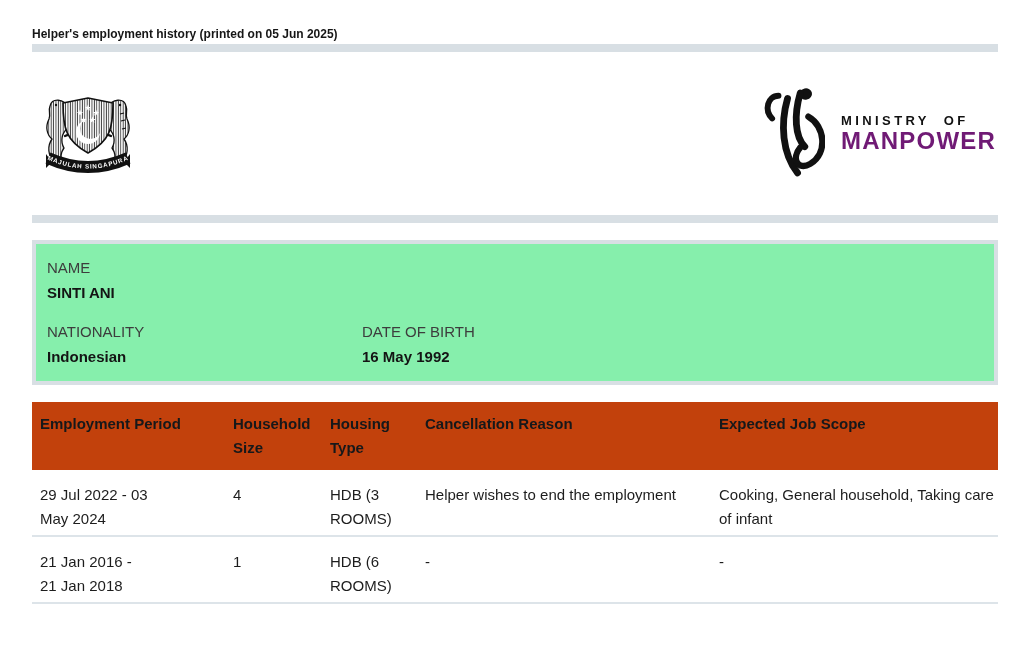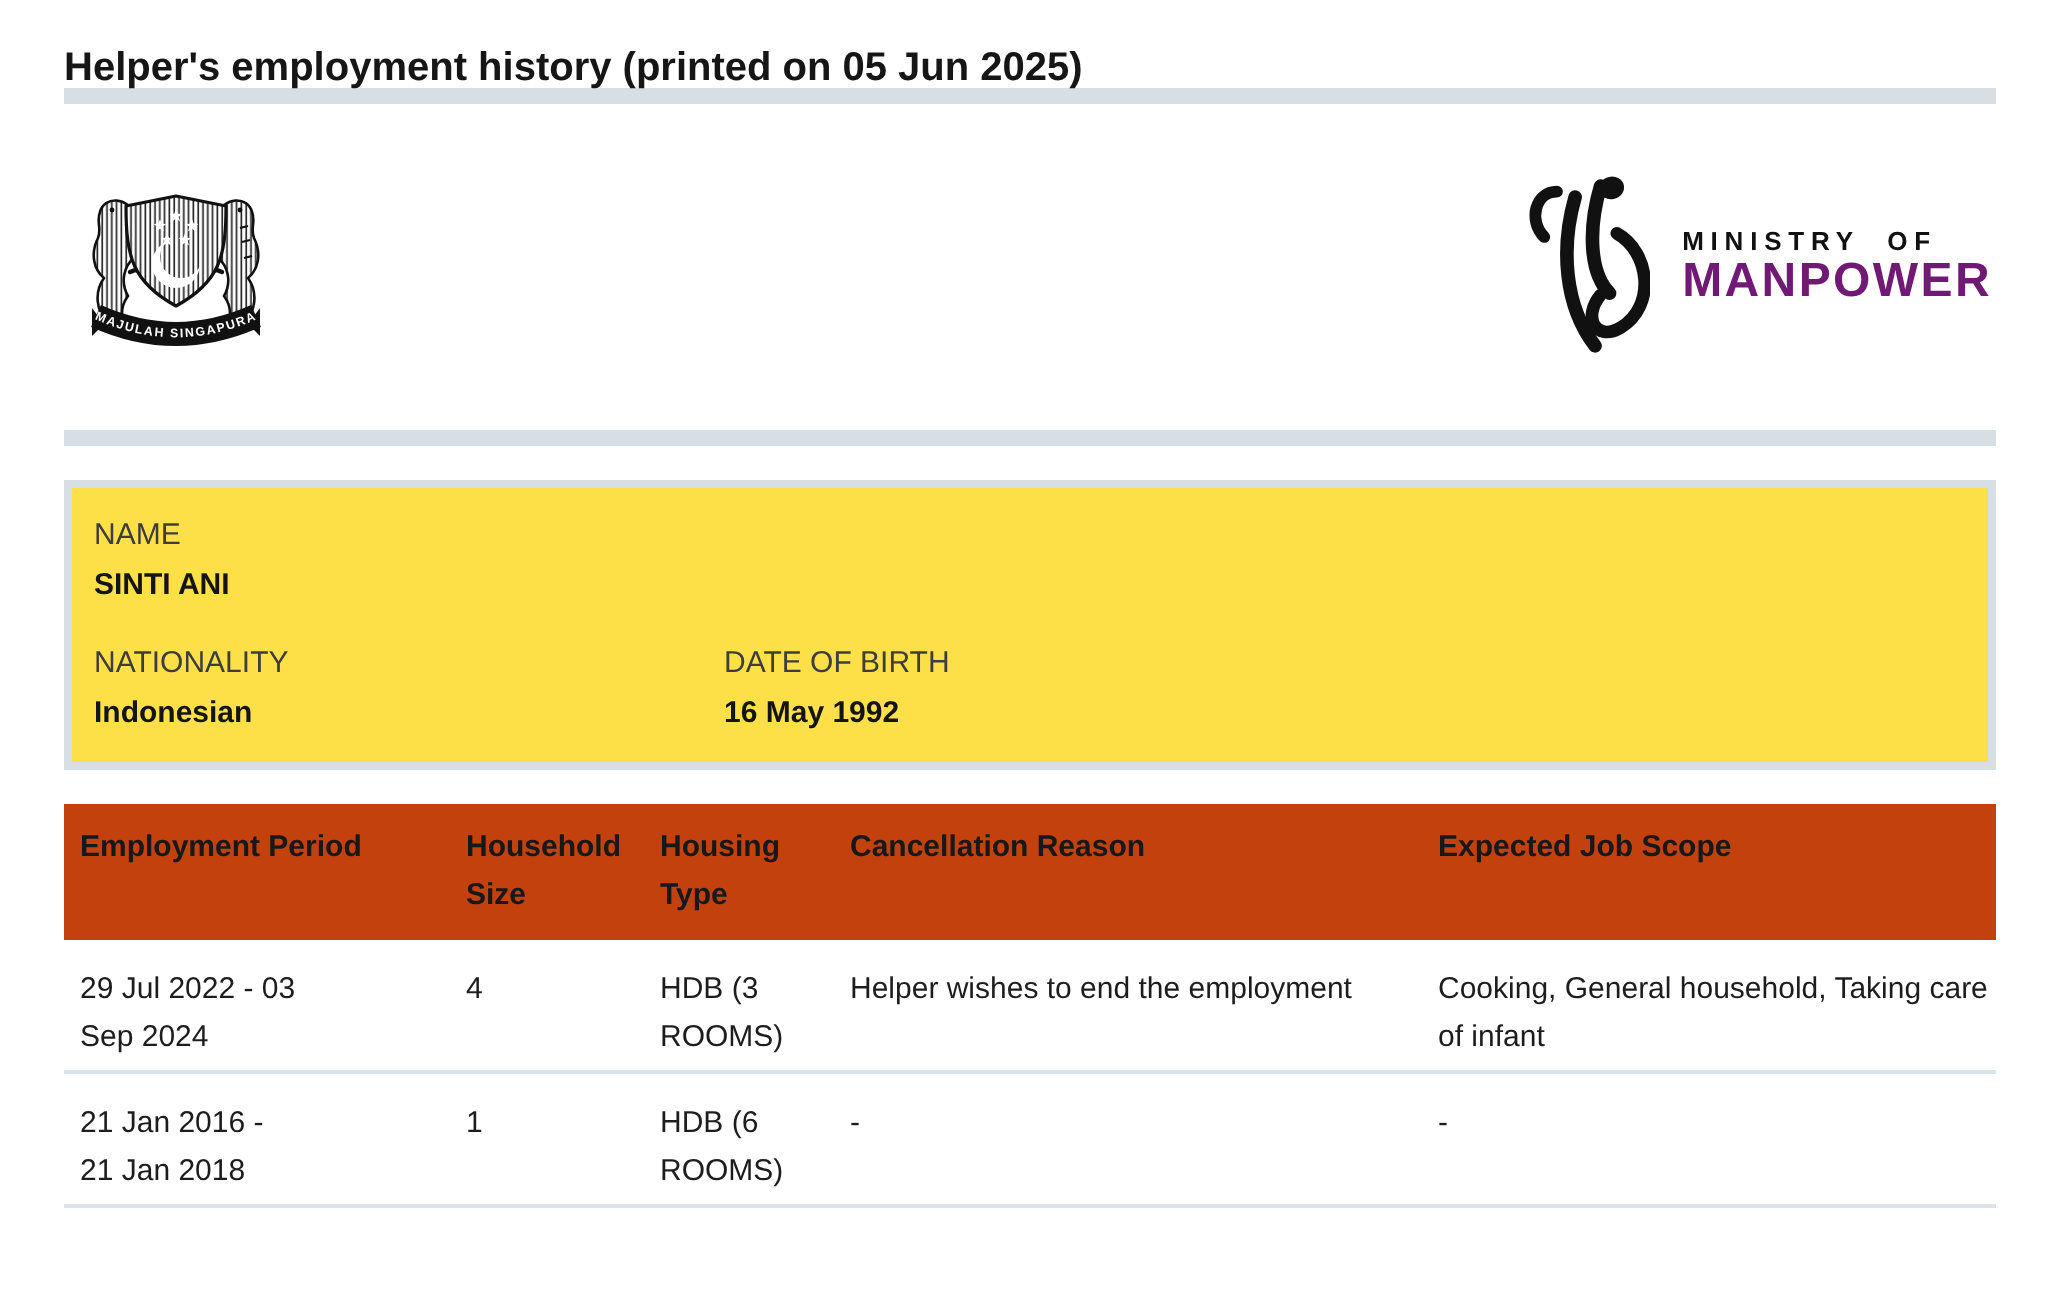--- a/index.html
+++ b/index.html
@@ -7,21 +7,21 @@
     width: 1025px; height: 647px;
     background: #ffffff;
     font-family: "Liberation Sans", sans-serif;
     color: #1a1a1a;
     overflow: hidden;
   }
   .content { margin-left: 32px; width: 966px; }
 
   .doc-title {
     margin-top: 24px;
-    font-size: 20px;
+    font-size: 12px;
     font-weight: bold;
     line-height: 20px;
     color: #161616;
   }
   .accent-bar { height: 8px; background: #d8dfe4; }
 
   .header-row {
     margin-top: 32px;
     height: 98px;
     display: flex;
@@ -38,21 +38,21 @@
   .mom-line2 {
     font-size: 24px; font-weight: bold; letter-spacing: 1.2px;
     color: #701a75; line-height: 26px;
   }
 
   .bar-2 { margin-top: 33px; }
 
   .info-box {
     margin-top: 17px;
     border: 4px solid #d8dfe4;
-    background: #fde047;
+    background: #86efac;
     padding: 12px 11px 12px 11px;
   }
   .info-label { font-size: 15px; color: #3d3d3d; line-height: 24px; }
   .info-value { font-size: 15px; font-weight: bold; color: #141414; line-height: 25px; }
   .info-grid {
     display: grid;
     grid-template-columns: 315px 314px 1fr;
     margin-top: 15px;
   }
 
@@ -185,21 +185,21 @@
         <th class="c1">Employment Period</th>
         <th class="c2">Household Size</th>
         <th class="c3">Housing Type</th>
         <th class="c4">Cancellation Reason</th>
         <th class="c5">Expected Job Scope</th>
       </tr>
     </thead>
     <tbody id="emp-table-body">
         <tr>
           <td class="c1">
-            <div class="period-wrap">29 Jul 2022 - 03 Sep 2024</div>
+            <div class="period-wrap">29 Jul 2022 - 03 May 2024</div>
           </td>
           <td class="c2">4</td>
           <td class="c3">HDB (3 ROOMS)</td>
           <td class="c4">Helper wishes to end the employment</td>
           <td class="c5">Cooking, General household, Taking care of infant</td>
         </tr>
         <tr>
           <td class="c1">
             <div class="period-wrap">21 Jan 2016 - 21 Jan 2018</div>
           </td>

